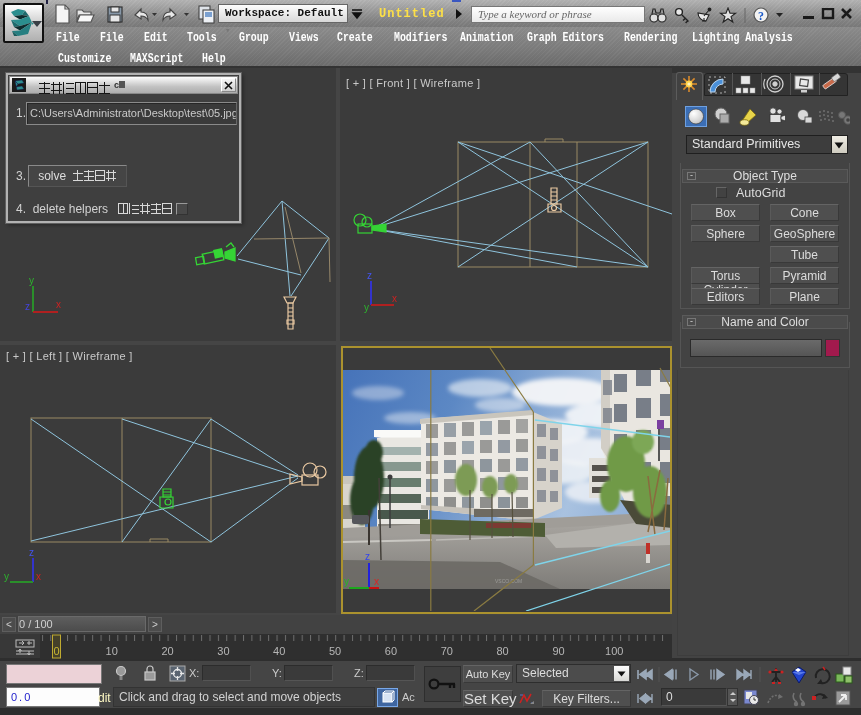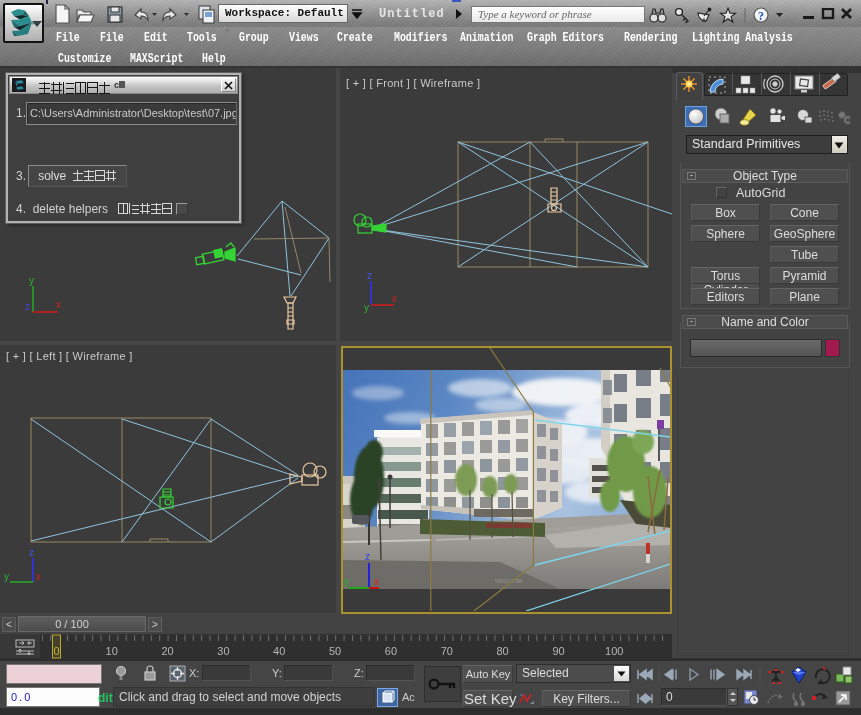--- a/index.html
+++ b/index.html
@@ -73,21 +73,21 @@
   <g transform="translate(148,1)">
     <rect x="1" y="1" width="11" height="13" fill="#dfe4ea" stroke="#444" stroke-width="1.1"></rect>
     <rect x="5" y="5" width="11" height="13" fill="#eef1f5" stroke="#444" stroke-width="1.1"></rect>
     <rect x="7" y="7" width="7" height="5" fill="#7aa0d0"></rect>
   </g>
 </svg>
 <div id="wsbox" class="abs tbtxt">Workspace: Default <span style="color:#777;font-size:9px;">▾</span></div>
 <svg class="abs" style="left:351px;top:9px;" width="12" height="10">
     <path d="M1 1 h10 M2 4 l4 5 l4 -5 z" stroke="#111" fill="#111" stroke-width="1.5"></path>
   </svg>
-<div class="abs" style="left:379px;top:7px;color:#e5e5e5;font-family:'Liberation Mono',monospace;font-weight:bold;font-size:12px;letter-spacing:1px;">Untitled</div>
+<div class="abs" style="left:379px;top:7px;color:#fde047;font-family:'Liberation Mono',monospace;font-weight:bold;font-size:12px;letter-spacing:1px;">Untitled</div>
 <svg class="abs" style="left:455px;top:9px;" width="8" height="10">
     <path d="M1 0 l6 5 l-6 5 z" fill="#111"></path>
   </svg>
 <div id="searchbox" class="abs">Type a keyword or phrase</div>
 
 <svg class="abs" style="left:648px;top:7px;" width="140" height="17" viewBox="0 0 140 17">
 
   <g stroke="#222" fill="#e0e0e0" stroke-width="1.1">
     <circle cx="6" cy="11" r="4"></circle>
       <circle cx="14" cy="11" r="4"></circle>
@@ -169,21 +169,21 @@
   <div class="abs" style="left:31px;top:4px;">
     <span class="zh dk z5" style="width:11px;height:12px;"></span><span class="zh dk z6" style="width:11px;height:12px;"></span><span class="zh dk z3" style="width:11px;height:12px;"></span><span class="zh dk z4" style="width:11px;height:12px;"></span><span class="zh dk z1" style="width:11px;height:12px;"></span><span class="zh dk z2" style="width:11px;height:12px;"></span>
   </div>
   <div class="abs" style="left:106px;top:5px;color:#333;font-size:9px;font-weight:bold;">c<span style="display:inline-block;width:6px;height:7px;background:#555;"></span></div>
   <div class="abs" style="left:213px;top:3px;width:15px;height:14px;background:linear-gradient(#f6f6f6,#cecece);border:1px solid #888;border-top-color:#fff;border-left-color:#fff;box-sizing:border-box;"></div>
   <svg class="abs" style="left:216px;top:6px;" width="9" height="9">
       <path d="M1 1 L8 8 M8 1 L1 8" stroke="#111" stroke-width="1.6"></path>
     </svg>
 
   <div class="abs" style="left:8px;top:31px;color:#d2d2d2;font-size:12px;">1.</div>
-  <div class="abs" style="left:18px;top:27px;width:211px;height:23px;background:#3a3a3a;border:1px solid #8a8a8a;border-right-color:#666;box-sizing:border-box;box-shadow:inset 1px 1px 0 #262626;color:#c9c9c9;font-size:11px;line-height:21px;padding-left:3px;white-space:nowrap;overflow:hidden;">C:\Users\Administrator\Desktop\test\07.jpg</div>
+  <div class="abs" style="left:18px;top:27px;width:211px;height:23px;background:#3a3a3a;border:1px solid #8a8a8a;border-right-color:#666;box-sizing:border-box;box-shadow:inset 1px 1px 0 #262626;color:#c9c9c9;font-size:11px;line-height:21px;padding-left:3px;white-space:nowrap;overflow:hidden;">C:\Users\Administrator\Desktop\test\05.jpg</div>
   <div class="abs" style="left:8px;top:94px;color:#d2d2d2;font-size:12px;">3.</div>
   <div class="abs" style="left:20px;top:90px;width:99px;height:22px;background:#454545;border:1px solid #8a8a8a;border-bottom-color:#555;border-right-color:#555;box-sizing:border-box;color:#dedede;font-size:12px;line-height:20px;text-align:center;white-space:nowrap;">solve&nbsp;&nbsp;<span class="zh z2"></span><span class="zh z5"></span><span class="zh z1"></span><span class="zh z6"></span></div>
   <div class="abs" style="left:8px;top:127px;color:#d2d2d2;font-size:12px;white-space:nowrap;">4.&nbsp;&nbsp;delete helpers&nbsp;&nbsp;
     <span class="zh z4"></span><span class="zh z3"></span><span class="zh z6"></span><span class="zh z5"></span><span class="zh z1"></span>
   </div>
   <div class="abs" style="left:168px;top:128px;width:12px;height:12px;background:#494949;border:1px solid #999;border-bottom-color:#333;border-right-color:#333;box-sizing:border-box;"></div>
 </div>
 <div id="vparea" class="abs"></div>
 
 <div class="vp abs" style="left:0;top:68px;width:336px;height:273px;">
@@ -655,21 +655,21 @@
 <div class="pbtn" style="left:770px;top:288px;width:69px;height:17px;line-height:16px;">Plane</div>
 
 <div class="abs" style="left:680px;top:322px;width:170px;height:46px;border:1px solid #555;border-top:none;box-sizing:border-box;"></div>
 <div class="rollhead" style="left:682px;top:315px;width:166px;height:14px;line-height:13px;">Name and Color</div>
 <div class="abs" style="left:687px;top:318px;width:9px;height:8px;background:#4b4b4b;border:1px solid #777;box-sizing:border-box;color:#ddd;font-size:9px;line-height:5px;text-align:center;">-</div>
 <div class="abs" style="left:690px;top:339px;width:132px;height:18px;background:linear-gradient(#6a6a6a,#555);border:1px solid #2a2a2a;box-sizing:border-box;"></div>
 <div class="abs" style="left:825px;top:339px;width:15px;height:18px;background:#a21a4d;border:1px solid #333;box-sizing:border-box;"></div>
 <div class="abs" style="left:677px;top:370px;width:172px;height:286px;border:1px solid #3d3d3d;border-top:none;box-sizing:border-box;"></div>
 <div id="sliderrow" class="abs"></div>
 <div class="abs" style="left:2px;top:617px;width:14px;height:15px;background:#4c4c4c;border:1px solid #5e5e5e;box-sizing:border-box;color:#ccc;font-size:10px;line-height:13px;text-align:center;">&lt;</div>
-<div class="abs" style="left:18px;top:616px;width:128px;height:16px;background:linear-gradient(#5e5e5e,#4c4c4c);border:1px solid #6a6a6a;box-sizing:border-box;color:#d0d0d0;font-size:11px;line-height:14px;text-align:center;padding-right:20px;">0 / 100</div>
+<div class="abs" style="left:18px;top:616px;width:128px;height:16px;background:linear-gradient(#5e5e5e,#4c4c4c);border:1px solid #6a6a6a;box-sizing:border-box;color:#d0d0d0;font-size:11px;line-height:14px;text-align:left;padding-right:20px;">0 / 100</div>
 <div class="abs" style="left:148px;top:617px;width:14px;height:15px;background:#4c4c4c;border:1px solid #5e5e5e;box-sizing:border-box;color:#ccc;font-size:10px;line-height:13px;text-align:center;">&gt;</div>
 <div id="trackbar" class="abs"></div>
 <div id="statusbar" class="abs"></div>
 <div class="abs" style="left:0;top:658px;width:861px;height:3px;background:#2e2e2e;"></div>
 <svg class="abs" style="left:0;top:634px;" width="672" height="25">
   <defs>
       <pattern id="tick" width="8.38" height="25" patternUnits="userSpaceOnUse">
         <line x1="0.5" y1="0" x2="0.5" y2="7" stroke="#6e6e6e"></line>
       </pattern>
     </defs>
@@ -692,21 +692,21 @@
 
   <g stroke="#bbb" fill="none">
     <rect x="16" y="6" width="18" height="7"></rect>
     <path d="M19 9 h5 l-2 -2 m2 2 l-2 2 M27 9 h5 M29 7 v4"></path>
     <path d="M16 17 h18 M16 20 h18 M20 15 v4 m0 -4 l-1.5 2 m1.5 -2 l1.5 2 M29 17 v4 m0 0 l-1.5 -2 m1.5 2 l1.5 -2"></path>
   </g>
 </svg>
 
 <div class="abs" style="left:6px;top:664px;width:96px;height:20px;background:#ecd2d7;border:1px solid #777;box-sizing:border-box;"></div>
 <div class="abs" style="left:6px;top:687px;width:94px;height:20px;background:#fdfdfd;border:1px solid #777;box-sizing:border-box;color:#2020cc;font-size:11px;line-height:18px;padding-left:4px;letter-spacing:2px;">0.0</div>
-<div class="abs" style="left:98px;top:691px;color:#22c55e;font-size:12px;font-weight:bold;">dit</div>
+<div class="abs" style="left:98px;top:691px;color:#fef9c3;font-size:12px;font-weight:normal;">dit</div>
 <div class="abs" style="left:113px;top:687px;width:262px;height:20px;background:#3e3e3e;border:1px solid #333;box-sizing:border-box;color:#d2d2d2;font-size:12px;line-height:18px;padding-left:5px;">Click and drag to select and move objects</div>
 
 <svg class="abs" style="left:113px;top:664px;" width="90" height="19" viewBox="0 0 90 19">
   <g stroke="#c8c8c8" fill="none" stroke-width="1.2">
     <circle cx="8" cy="7" r="4.5" fill="#999"></circle>
     <path d="M6.5 13 h3 M6.5 15 h3"></path>
   </g>
   <g transform="translate(30,0)" stroke="#c8c8c8" fill="#9a9a9a" stroke-width="1.2">
     <rect x="2" y="8" width="10" height="8"></rect>
     <path d="M4 8 V5 a3 3 0 0 1 6 0 V8" fill="none"></path>

